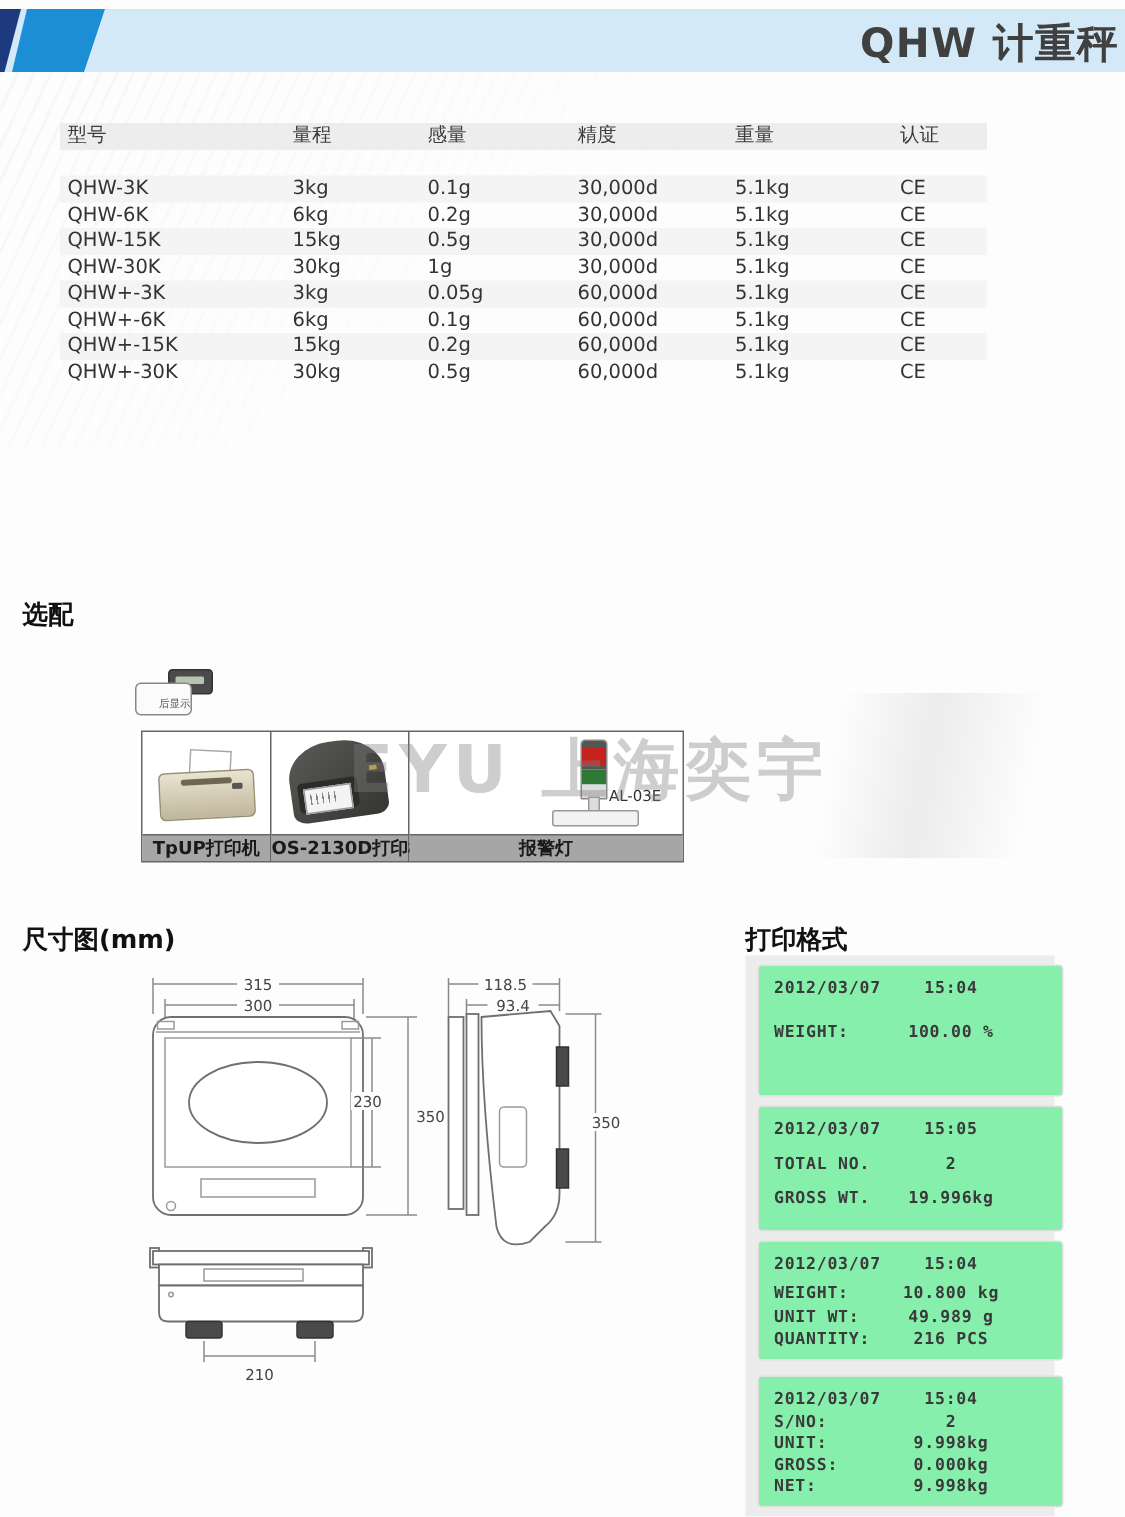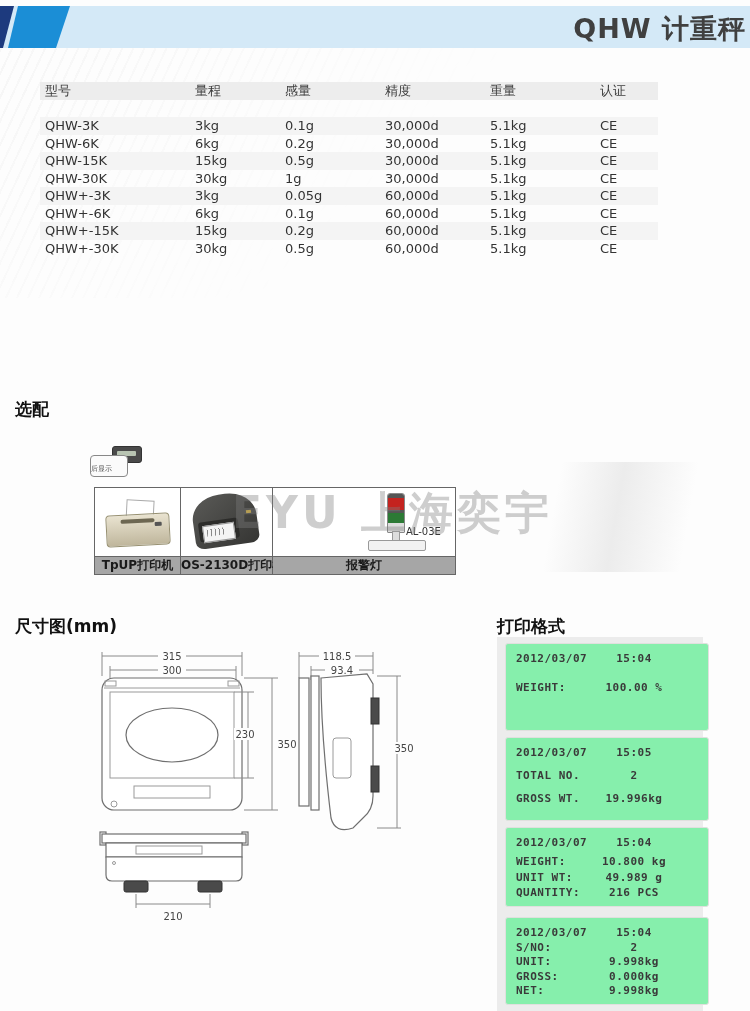--- a/index.html
+++ b/index.html
@@ -36,21 +36,21 @@
   .sec-title{position:absolute;font-size:17px;font-weight:bold;color:#111;white-space:nowrap;}
 
   
   .rear-disp{position:absolute;left:90px;top:446px;width:54px;height:42px;}
   .rd-screen{position:absolute;left:22px;top:0;width:28px;height:15px;background:#4a4a4a;
     border-radius:3px;border:1px solid #333;}
   .rd-screen-in{position:absolute;left:4px;top:4px;width:19px;height:5px;background:#b8c4b2;
     border-radius:1px;}
   .rd-body{position:absolute;left:0;top:9px;width:38px;height:22px;background:#fbfbfb;
     border:1px solid #888;border-radius:4px;font-size:7px;color:#555;
-    display:flex;align-items:flex-end;justify-content:flex-start;padding-bottom:2px;box-sizing:border-box;}
+    display:flex;align-items:flex-end;justify-content:flex-end;padding-bottom:2px;box-sizing:border-box;}
   .acc-table{position:absolute;left:94px;top:487px;width:362px;height:88px;
     border:1px solid #666;box-sizing:border-box;display:grid;
     grid-template-columns:86px 92px 182px;grid-template-rows:68px 18px;background:#fff;}
   .acc-cell{border-right:1px solid #666;position:relative;overflow:visible;}
   .acc-cell:nth-child(3){border-right:none;}
   .acc-label{border-top:1px solid #666;border-right:1px solid #666;background:#a6a6a6;
     font-size:12px;font-weight:bold;color:#1a1a1a;text-align:center;line-height:17px;white-space:nowrap;}
   .acc-label:last-child{border-right:none;}
   .watermark{position:absolute;left:232px;top:484px;font-size:44px;font-weight:bold;
     color:rgba(125,125,125,0.38);letter-spacing:4px;white-space:nowrap;z-index:5;pointer-events:none;}

